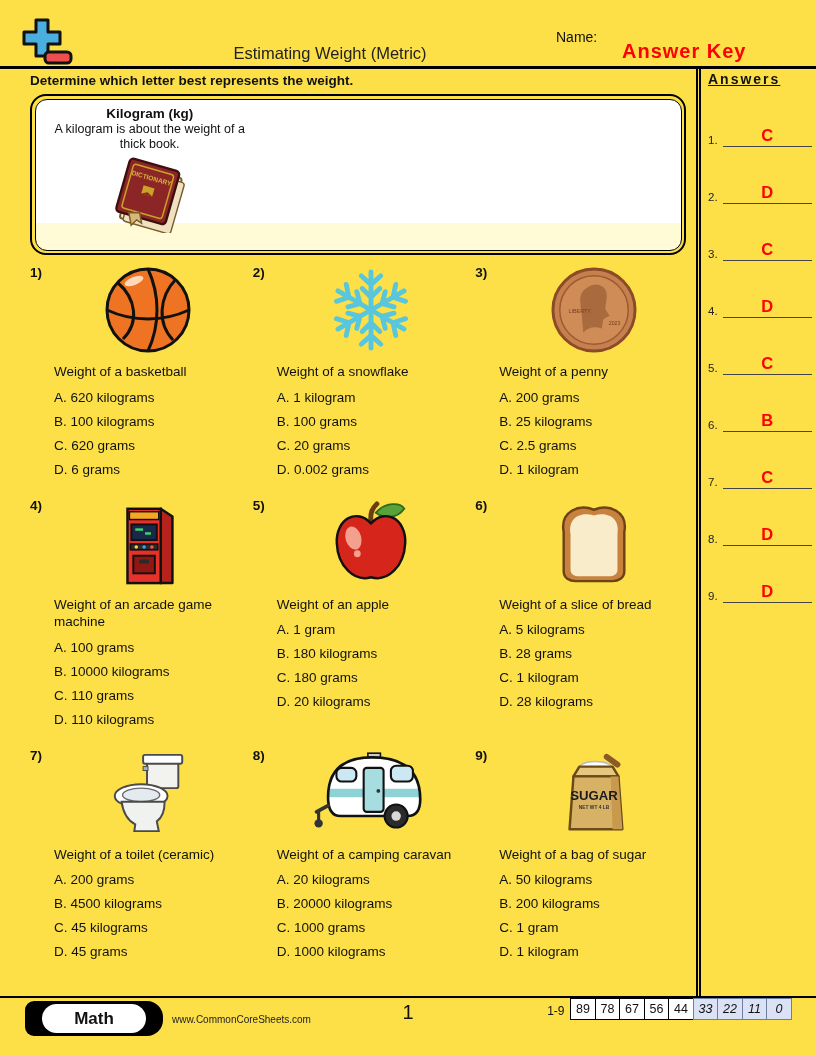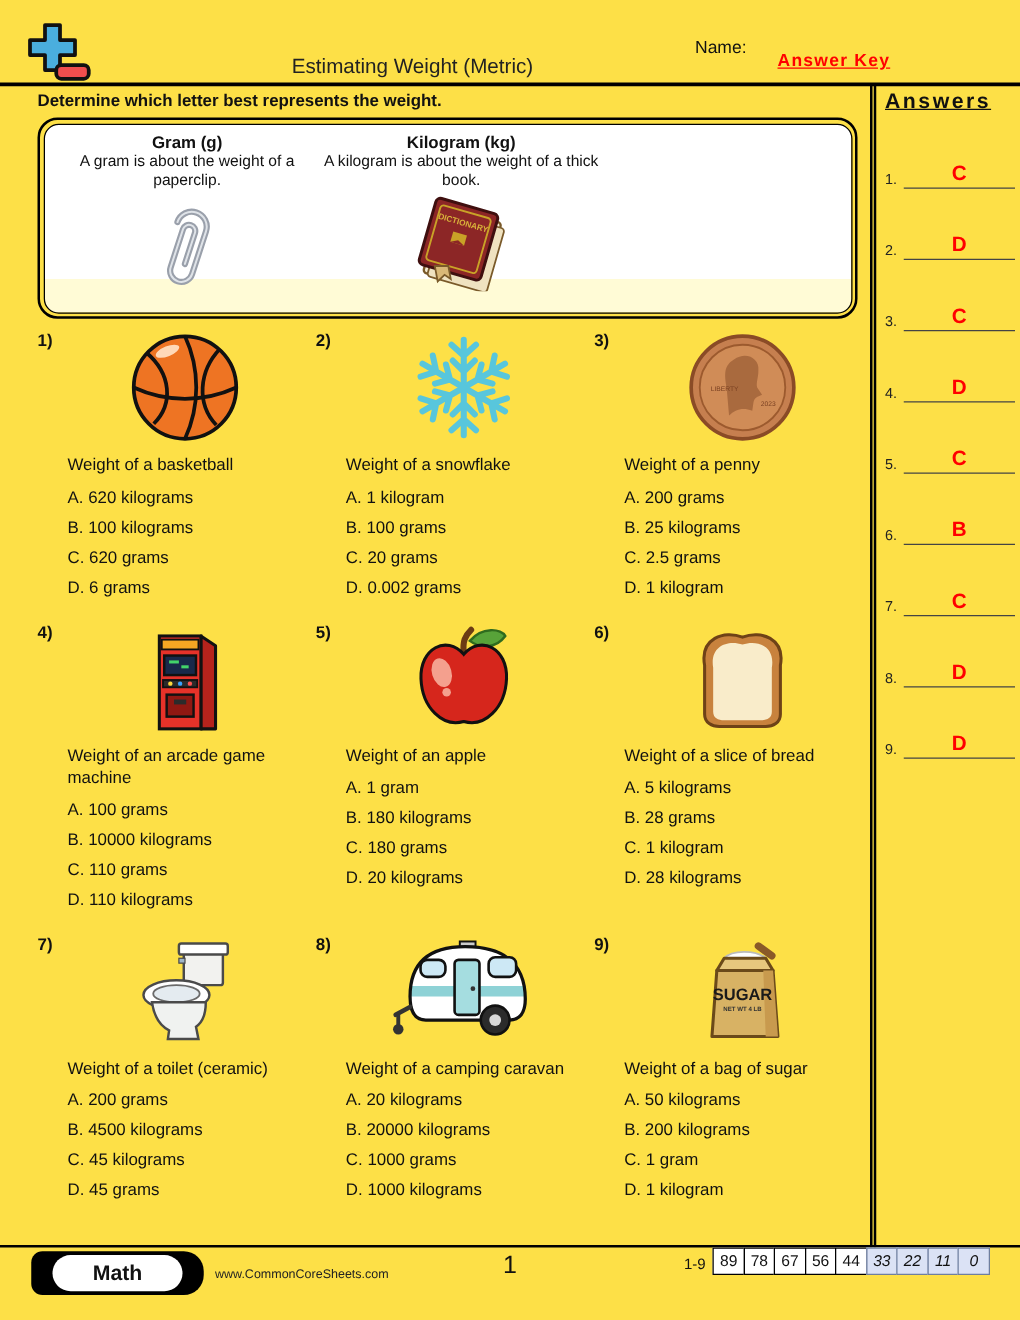--- a/index.html
+++ b/index.html
@@ -5,21 +5,21 @@
   html,body{margin:0;padding:0;background:#e8e8e8;}
   .page{
     width:816px;height:1056px;background:#fde047;position:relative;margin:0 auto;
     font-family:"Liberation Sans", sans-serif;color:#111;overflow:hidden;
   }
   
   .header{position:relative;height:68px;}
   .logo{position:absolute;left:18px;top:16px;width:56px;height:52px;}
   .title{position:absolute;left:150px;top:44px;width:360px;text-align:center;font-size:16.5px;color:#222;}
   .name-label{position:absolute;left:556px;top:29px;font-size:14px;}
-  .name-value{position:absolute;left:622px;top:40px;font-size:14px;font-weight:bold;color:#f00;letter-spacing:1px;text-decoration:underline;}
+  .name-value{position:absolute;left:622px;top:40px;font-size:20px;font-weight:bold;color:#f00;letter-spacing:1px;}
   .header-rule{position:absolute;left:0;right:0;top:66px;height:2.5px;background:#000;}
   
   .main{display:flex;height:930px;}
   .content{flex:1;padding:3px 8px 0 30px;overflow:hidden;}
   .instruction{font-weight:bold;font-size:13.5px;margin:2px 0 6px 0;}
   
   .infobox-outer{border:2.5px solid #000;border-radius:16px;padding:2.5px;margin-right:2px;}
   .infobox{border:1.2px solid #000;border-radius:12px;
     background:linear-gradient(#ffffff 0 82%, #fffbd6 82% 100%);
     display:grid;grid-template-columns:1.22fr 1.3fr 1.08fr;gap:4px;
@@ -32,21 +32,21 @@
   .remember .ib-text{line-height:1.4;}
   
   .questions{display:grid;grid-template-columns:1fr 1fr 1fr;column-gap:10px;row-gap:12px;margin-top:10px;}
   .q{position:relative;padding-left:24px;}
   .q-num{position:absolute;left:0;top:0;font-weight:bold;font-size:13.5px;}
   .q-img{height:90px;display:flex;justify-content:center;align-items:center;margin-bottom:8px;}
   .q-prompt{font-size:13.5px;line-height:1.3;margin:0 0 9px 0;}
   .q-opt{font-size:13.5px;margin:0 0 9px 0;}
   
   .answers-panel{width:104px;border-left:5px double #000;padding:0 4px 0 7px;}
-  .answers-title{font-size:17px;font-weight:bold;text-decoration:underline;letter-spacing:2px;margin:3px 0 20px 0;}
+  .answers-title{font-size:14px;font-weight:bold;text-decoration:underline;letter-spacing:2px;margin:3px 0 20px 0;}
   .a-item{display:flex;align-items:flex-end;gap:5px;height:40px;margin-bottom:17px;}
   .a-num{font-size:11.5px;color:#222;padding-bottom:1px;}
   .a-line{flex:1;border-bottom:1.5px solid #444;text-align:center;color:#f00;font-weight:bold;font-size:16.5px;padding-bottom:1px;}
   
   .footer{position:absolute;left:0;right:0;bottom:0;height:58px;border-top:2.5px solid #000;}
   .math-badge{position:absolute;left:25px;top:3px;width:138px;height:35px;background:#000;border-radius:9px 16px 16px 9px;padding:3px 17px;box-sizing:border-box;}
   .math-badge-inner{background:#fff;border-radius:999px;height:100%;display:flex;align-items:center;justify-content:center;font-weight:bold;font-size:17px;}
   .site-url{position:absolute;left:172px;top:16px;font-size:10px;color:#222;}
   .page-num{position:absolute;left:0;right:0;top:3px;text-align:center;font-size:20px;}
   .score{position:absolute;right:24px;top:0;display:flex;align-items:center;}
@@ -69,32 +69,20 @@
     <div class="name-value">Answer Key</div>
     <div class="header-rule"></div>
   </div>
 
   <div class="main">
     <div class="content">
       <div class="instruction">Determine which letter best represents the weight.</div>
 
       <div class="infobox-outer">
         <div class="infobox">
-          <div class="ib-col">
-            <div class="ib-title">Gram (g)</div>
-            <div class="ib-text">A gram is about the weight of a paperclip.</div>
-            <div class="ib-art">
-              <svg width="54" height="80" viewBox="0 0 54 80">
-                <g transform="rotate(18 27 40)" fill="none" stroke-linecap="round">
-                  <path d="M14 26 A12 12 0 0 1 38 26 L38 62 A9 9 0 0 1 20 62 L20 30 A5 5 0 0 1 30 30 L30 56" stroke="#9aa0ab" stroke-width="5"></path>
-                  <path d="M14 26 A12 12 0 0 1 38 26 L38 62 A9 9 0 0 1 20 62 L20 30 A5 5 0 0 1 30 30 L30 56" stroke="#dfe3e8" stroke-width="1.6"></path>
-                </g>
-              </svg>
-            </div>
-          </div>
           <div class="ib-col">
             <div class="ib-title">Kilogram (kg)</div>
             <div class="ib-text">A kilogram is about the weight of a thick book.</div>
             <div class="ib-art">
               <svg width="96" height="78" viewBox="0 0 100 82">
                 <g transform="rotate(16 50 41)">
                   <rect x="26" y="16" width="52" height="58" rx="3" fill="#f5ecd2" stroke="#7a5a2a" stroke-width="2"></rect>
                   <rect x="30" y="20" width="52" height="56" rx="3" fill="#efe2c0" stroke="#7a5a2a" stroke-width="1.5"></rect>
                   <rect x="20" y="10" width="54" height="58" rx="4" fill="#8c2626" stroke="#3f0f0f" stroke-width="2.5"></rect>
                   <rect x="25" y="15" width="44" height="48" rx="3" fill="none" stroke="#c9a227" stroke-width="1.6"></rect>

